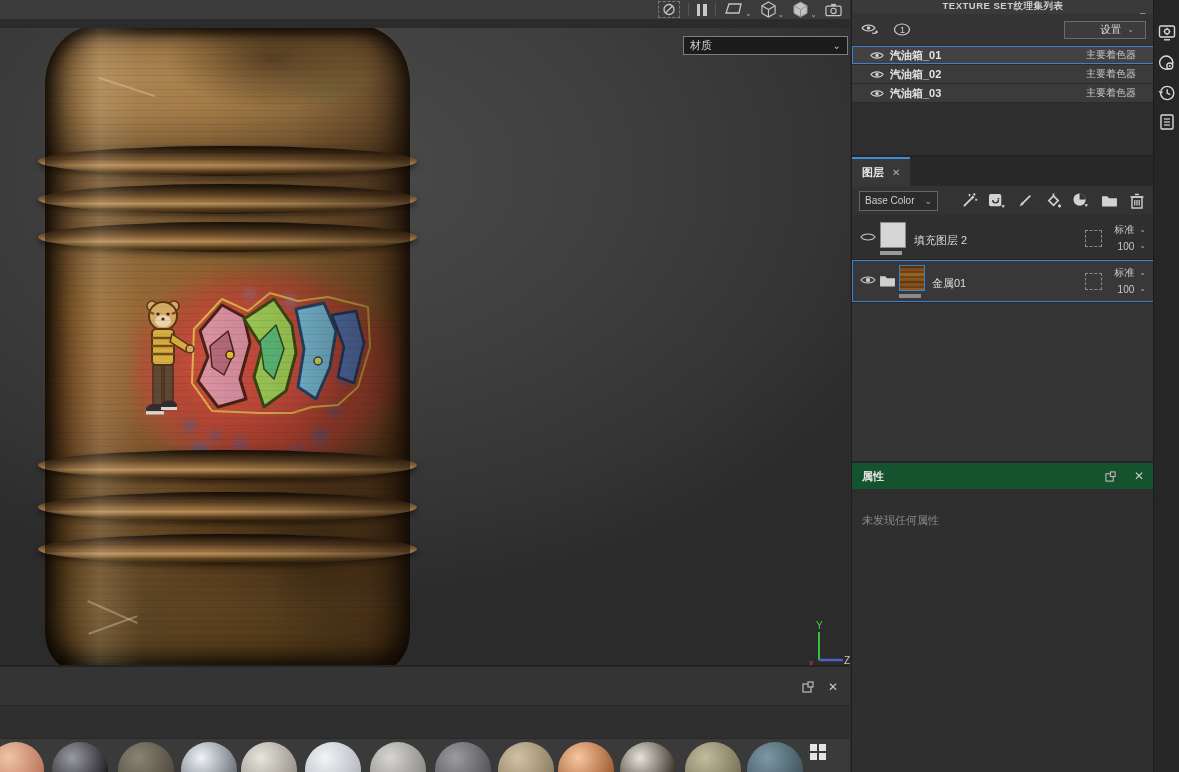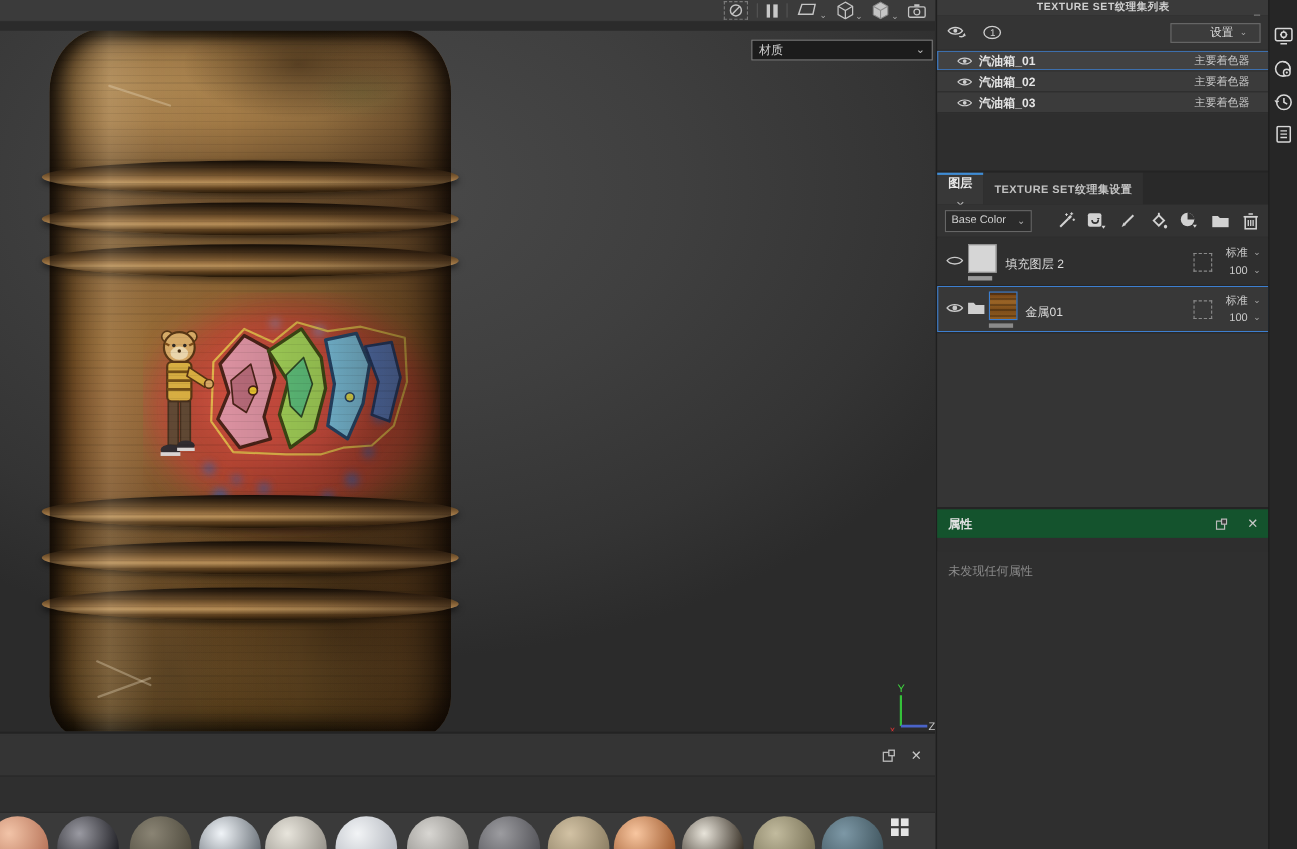--- a/index.html
+++ b/index.html
@@ -93,21 +93,21 @@
   .ts-row { position:relative; height:19px; background:#3b3b3b; border-bottom:1px solid #2b2b2b;
             display:flex; align-items:center; padding:0 18px; gap:6px; cursor:pointer; }
   .ts-row.sel { background:#424242; box-shadow:inset 0 0 0 1px #3d7fd0; }
   .ts-name { font-size:11px; font-weight:bold; color:#e4e4e4; }
   .ts-shader { margin-left:auto; font-size:10px; color:#c9c9c9; }
 
   .panel-div { position:absolute; left:0; width:302px; height:2px; background:#242424; }
 
   .tabs { position:absolute; left:0; top:157px; width:302px; height:29px; background:#292929; display:flex; }
   .tab { height:29px; display:flex; align-items:center; gap:8px; padding:0 10px; cursor:pointer; }
-  .tab.active { background:#383838; border-top:2px solid #3f8cd5;flex-direction:column; }
+  .tab.active { background:#383838; border-top:2px solid #3f8cd5; }
   .tab-label { font-size:11px; font-weight:bold; color:#e8e8e8; }
   .tab .close-x { font-size:10px; color:#b0b0b0; }
   .tab.inactive { background:#303030; }
   .tab.inactive .tab-label { color:#c2c2c2; font-size:10px; letter-spacing:.4px; }
 
   .layers-toolbar { position:absolute; left:0; top:186px; width:302px; height:29px; background:#333;
                     display:flex; align-items:center; padding:0 7px;text-align:right; }
   .channel-select { width:79px; height:20px; background:#2b2b2b; border:1px solid #666; color:#cfcfcf;
                     font-size:10px; display:flex; align-items:center; padding:0 5px; gap:4px; cursor:pointer; }
   .channel-select .sel-chev { margin-left:auto; font-size:9px; }
@@ -402,23 +402,20 @@
         <span class="ts-shader">主要着色器</span>
       </div>
     </div>
 
     <div class="panel-div" style="top:155px"></div>
 
     <div class="tabs">
       <div class="tab active">
         <span class="tab-label">图层</span>
         <span class="close-x">✕</span>
-      </div>
-      <div class="tab inactive">
-        <span class="tab-label">TEXTURE SET纹理集设置</span>
       </div>
     </div>
 
     <div class="layers-toolbar">
       <div class="channel-select">
         <span>Base Color</span>
         <span class="sel-chev chev">⌄</span>
       </div>
       <div class="lt-icons">
         <span class="vp-ico">

